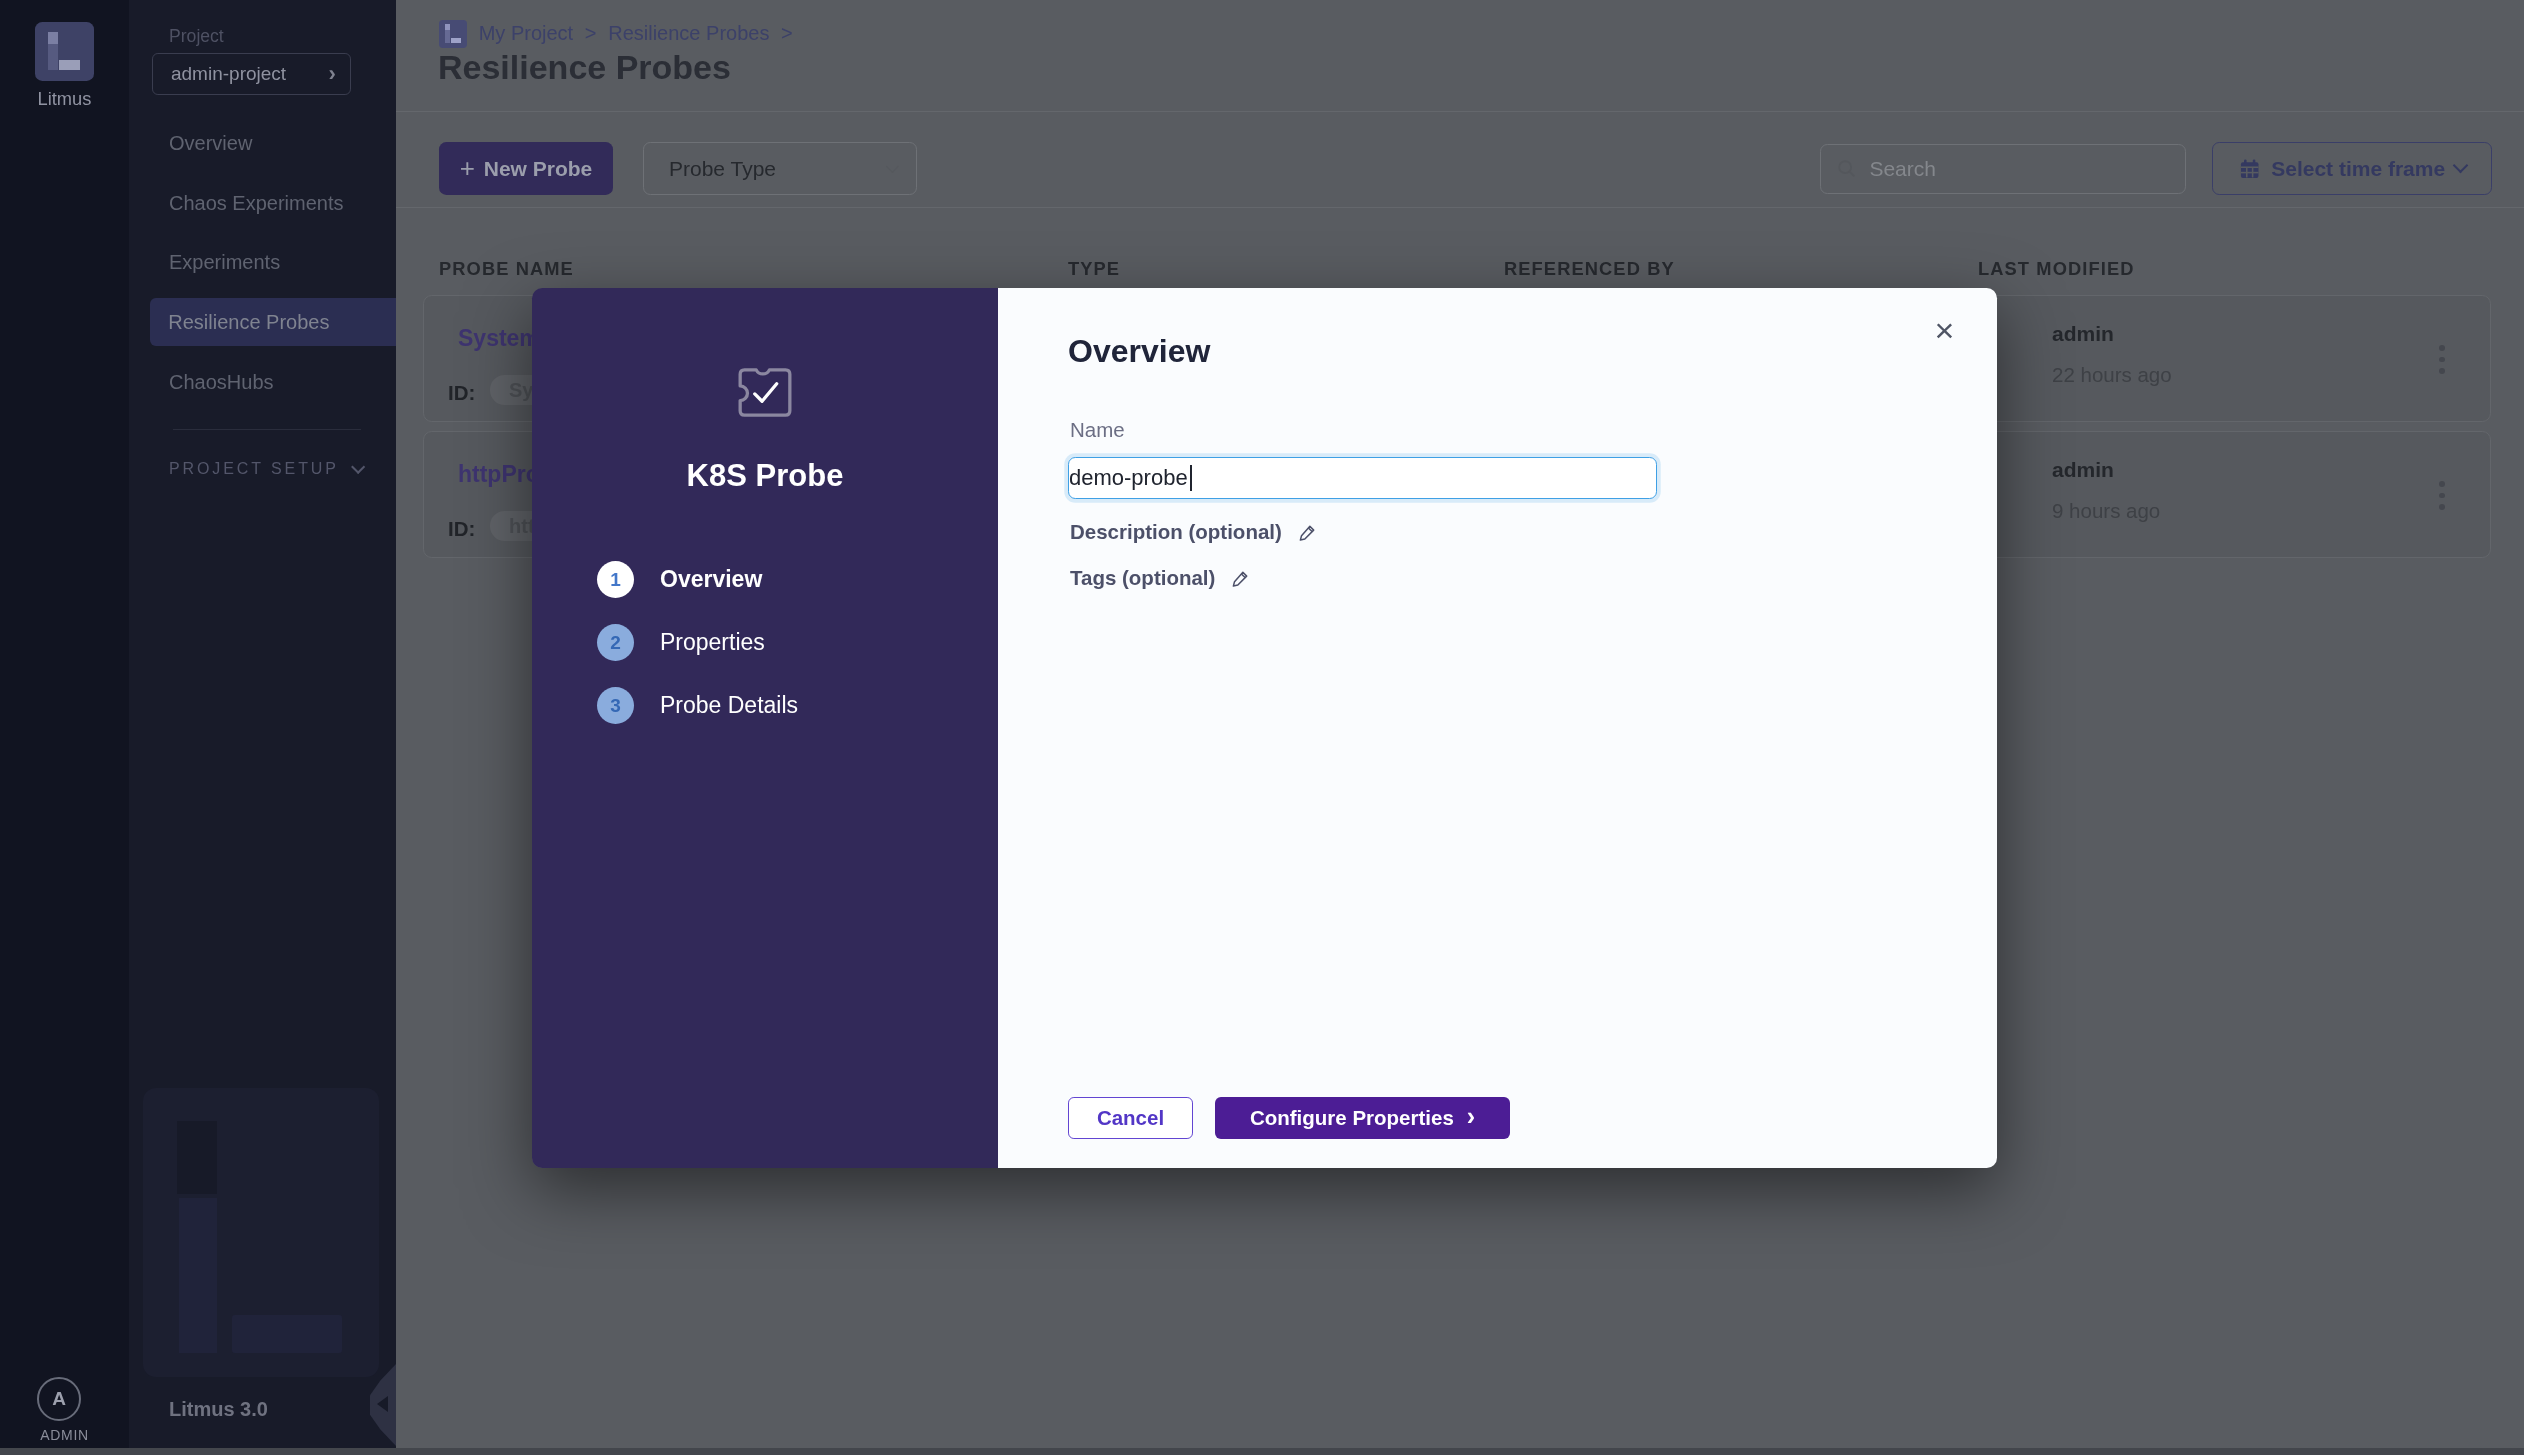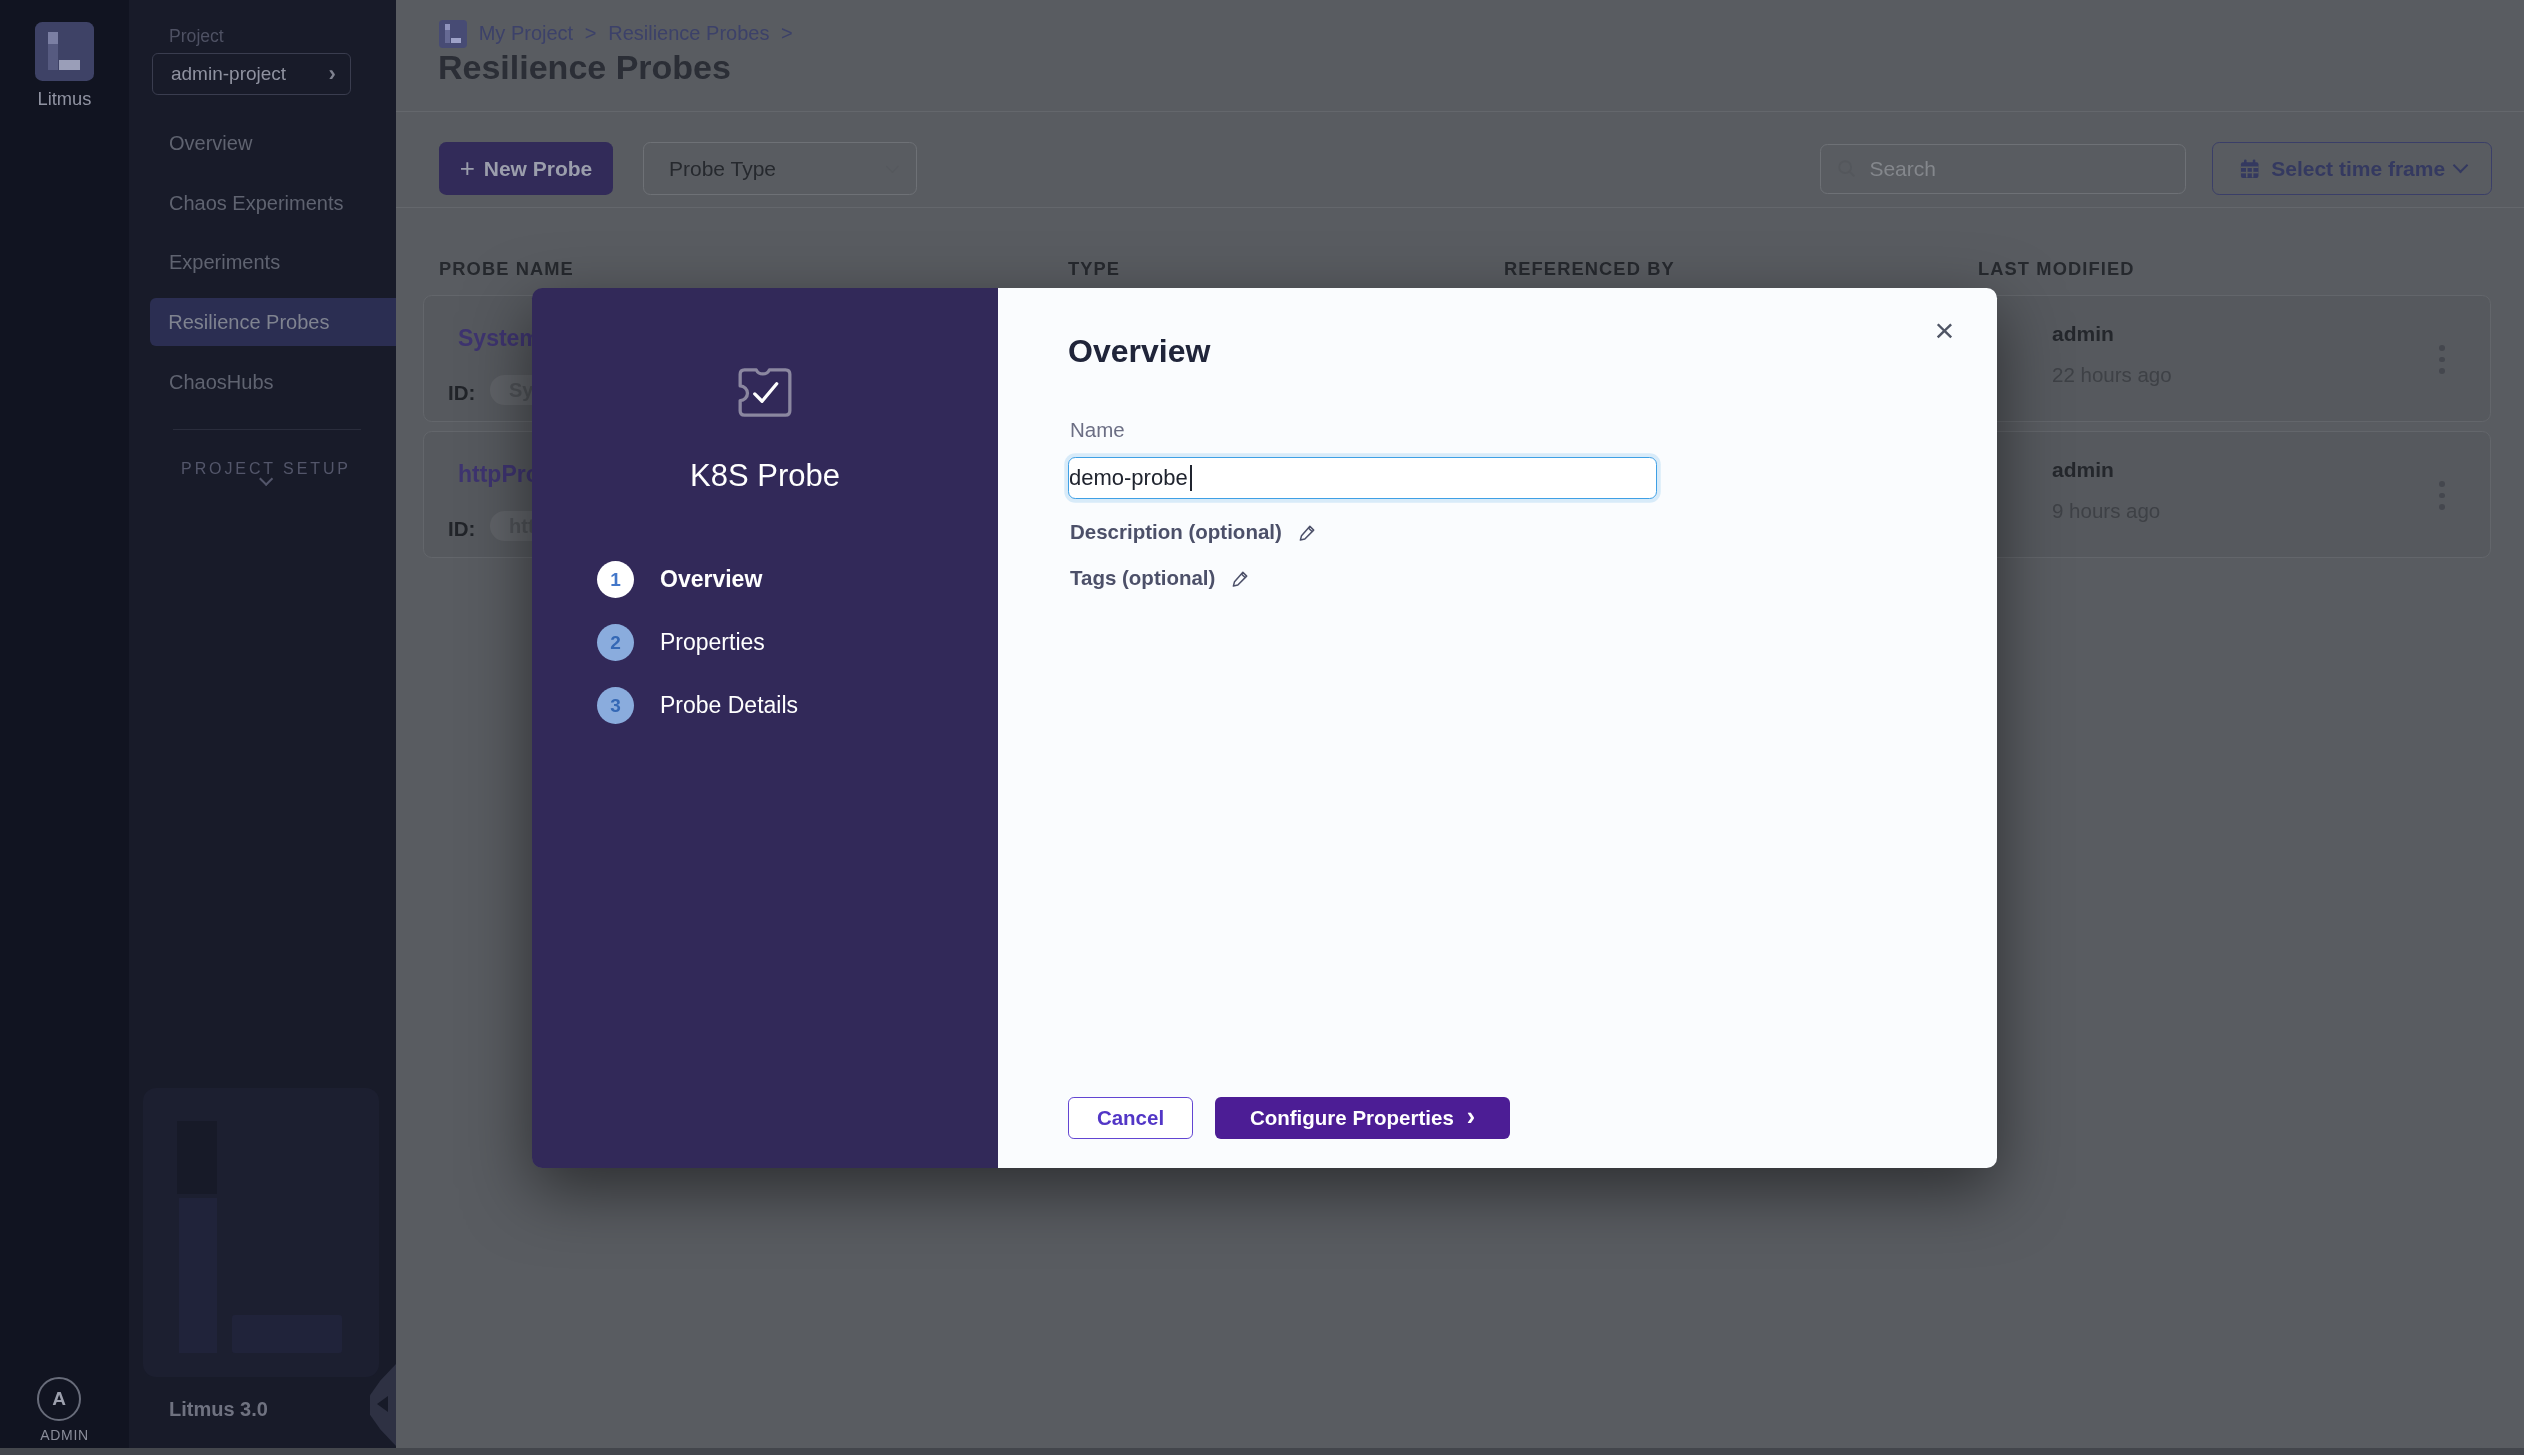--- a/index.html
+++ b/index.html
@@ -29,21 +29,21 @@
                     border:1.1px solid #3a3d4f; border-radius:5.9px; display:flex; align-items:center;
                     padding:0 14.7px 0 17.6px; }
   .project-select .val { flex:1; color:#8f92a0; font-size:19px; }
   .project-select .chev-r { color:#7f828f; font-size:22px; font-weight:bold; }
   .nav-item { position:absolute; left:0; width:267px; height:48px; display:flex; align-items:center;
               padding-left:40px; color:#5f6370; font-size:20px; }
   .nav-item.active { left:21px; width:246px; background:#2b2e52; border-radius:5.9px 0 0 5.9px;
                      padding-left:18.3px; color:#7f8390; }
   .nav-divider { position:absolute; left:44px; top:429px; width:188px; height:0.7px; background:#2a2d3c; }
   .section-row { position:absolute; left:40px; top:460px; width:194px; display:flex;
-                 align-items:center; justify-content:space-between;flex-direction:column; }
+                 align-items:center; justify-content:space-between; }
   .section-label { color:#53566a; font-size:16px; letter-spacing:2.9px; }
   .chev-down { width:10.3px; height:10.3px; border-right:2.9px solid #53566a; border-bottom:2.9px solid #53566a;
                transform:rotate(45deg); margin-top:-4.4px; }
   .ghost-card { position:absolute; left:14px; top:1088px; width:236px; height:289px;
                 background:#1c1f30; border-radius:13px; }
   .ghost-a { position:absolute; left:34px; top:33px; width:40px; height:73px; background:#171a28; }
   .ghost-b { position:absolute; left:36px; top:110px; width:38px; height:155px; background:#20233a; }
   .ghost-c { position:absolute; left:89px; top:227px; width:110px; height:38px; background:#20233a; border-radius:2.9px; }
   .version { position:absolute; left:40px; top:1398px; color:#6f7280; font-size:20px; font-weight:bold; }
   .collapse-handle { position:absolute; right:0; top:1364px; width:26px; height:82px; background:#2e3143;
@@ -106,21 +106,21 @@
   .kebab i { width:5.9px; height:5.9px; border-radius:50%; background:#44474e; }
 
   .bottom-strip { position:absolute; left:0; bottom:0; width:2525px; height:7.3px; background:#43464c; }
 
   
   .modal { position:absolute; left:532px; top:288px; width:1465px; height:880px; border-radius:10.3px;
            box-shadow:0 22px 66px rgba(0,0,0,.5); display:flex; }
   .wizard { width:466px; background:#322959; border-radius:10.3px 0 0 10.3px; position:relative; }
   .wizard-icon { position:absolute; left:0; top:76px; width:466px; display:flex; justify-content:center; }
   .wizard-title { position:absolute; left:0; top:170px; width:466px; text-align:center;
-                  color:#ffffff; font-size:31px; font-weight:normal; }
+                  color:#ffffff; font-size:31px; font-weight:bold; }
   .steps { position:absolute; left:65px; top:273px; }
   .step { display:flex; align-items:center; gap:26px; height:37px; margin-bottom:26px; }
   .step-circle { width:37px; height:37px; border-radius:50%; display:flex; align-items:center;
                  justify-content:center; font-size:19px; font-weight:bold; }
   .step.current .step-circle { background:#ffffff; color:#4377c9; }
   .step.todo .step-circle { background:#8aacdd; color:#3568b5; }
   .step-label { color:#ffffff; font-size:23px; }
   .step.current .step-label { font-weight:bold; }
 
   .panel { flex:1; background:#fafcfe; border-radius:0 10.3px 10.3px 0; position:relative; }

